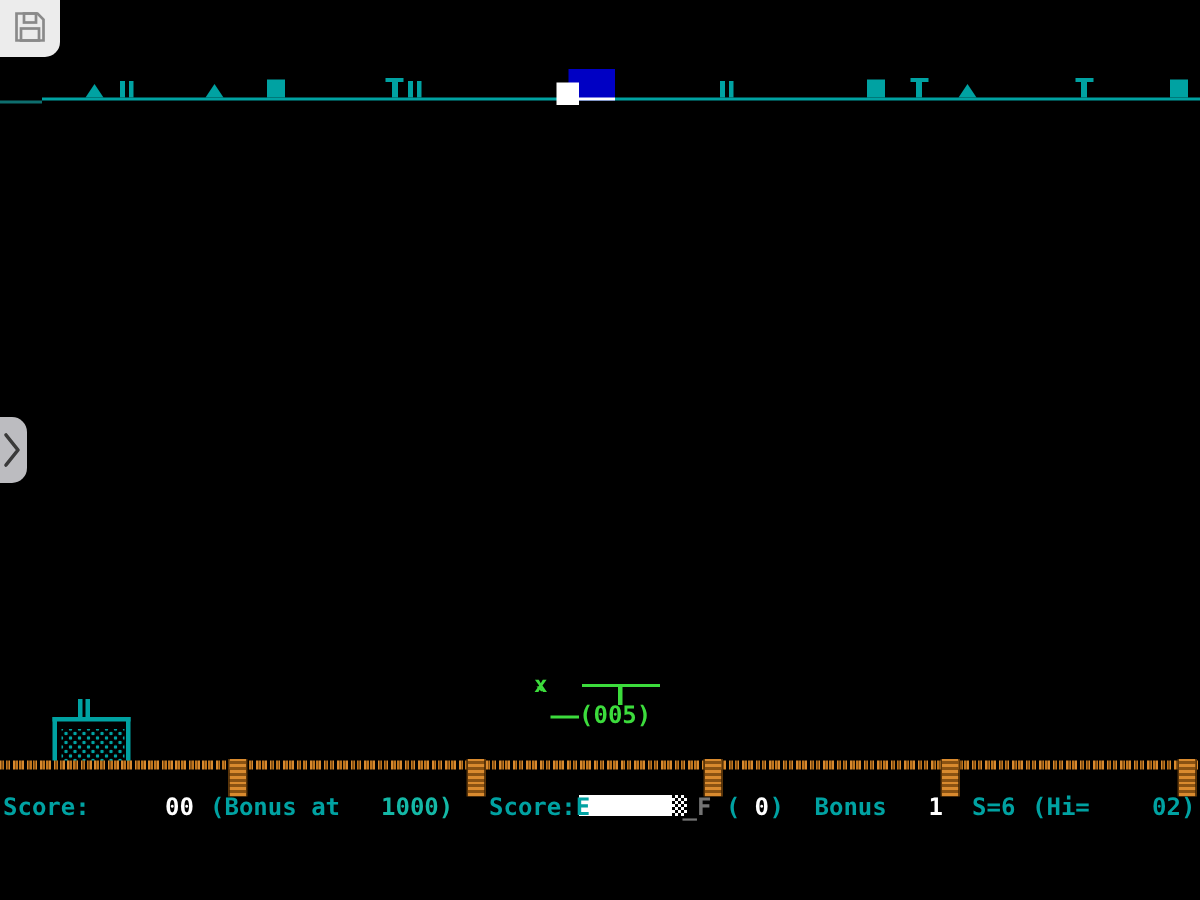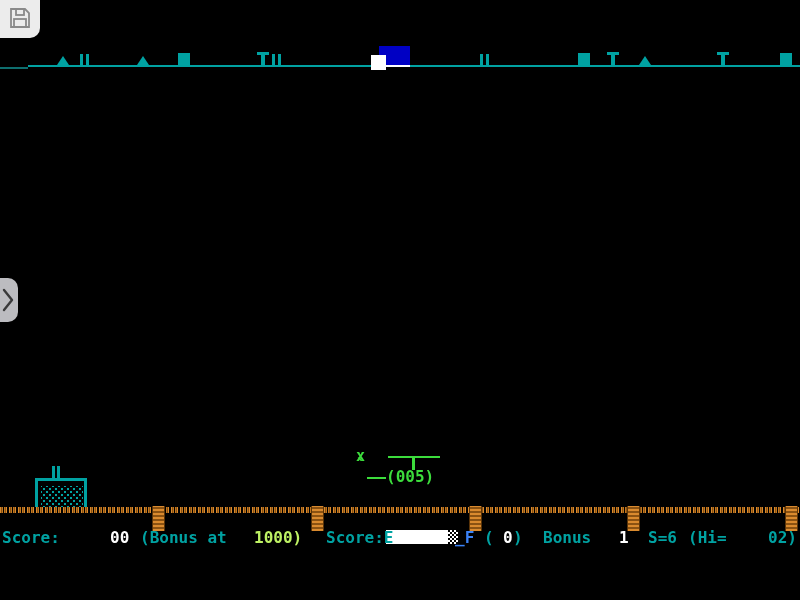--- a/index.html
+++ b/index.html
@@ -115,23 +115,23 @@
       </div>
   </div>
 
   <div id="statusbar">
     <div id="fuel-bar-white" style="left: 386px; top: 1px; width: 62px; height: 14px;"></div>
     <div id="fuel-bar-dither" style="left: 448px; top: 1px; width: 10px; height: 14px;"></div>
     <div id="status-segments">
         <span class="seg" style="left: 2px; color: rgb(0, 162, 162);">Score:</span>
         <span class="seg" style="left: 110px; color: rgb(255, 255, 255);">00</span>
         <span class="seg" style="left: 140px; color: rgb(0, 162, 162); text-align: center;">(Bonus at</span>
-        <span class="seg" style="left: 254px; color: #bef264;">1000)</span>
+        <span class="seg" style="left: 254px; color: #14b8a6;">1000)</span>
         <span class="seg" style="left: 326px; color: rgb(0, 162, 162);">Score:E</span>
-        <span class="seg" style="left: 455px; color: #3b82f6;">_F</span>
+        <span class="seg" style="left: 455px; color: #737373;">_F</span>
         <span class="seg" style="left: 484px; color: rgb(0, 162, 162);">(</span>
         <span class="seg" style="left: 503px; color: rgb(255, 255, 255);">0</span>
         <span class="seg" style="left: 513px; color: rgb(0, 162, 162);">)</span>
         <span class="seg" style="left: 543px; color: rgb(0, 162, 162);">Bonus</span>
         <span class="seg" style="left: 619px; color: rgb(255, 255, 255);">1</span>
         <span class="seg" style="left: 648px; color: rgb(0, 162, 162);">S=6</span>
         <span class="seg" style="left: 688px; color: rgb(0, 162, 162); text-align: center;">(Hi=</span>
         <span class="seg" style="left: 768px; color: rgb(0, 162, 162);">02)</span>
       </div>
   </div>

